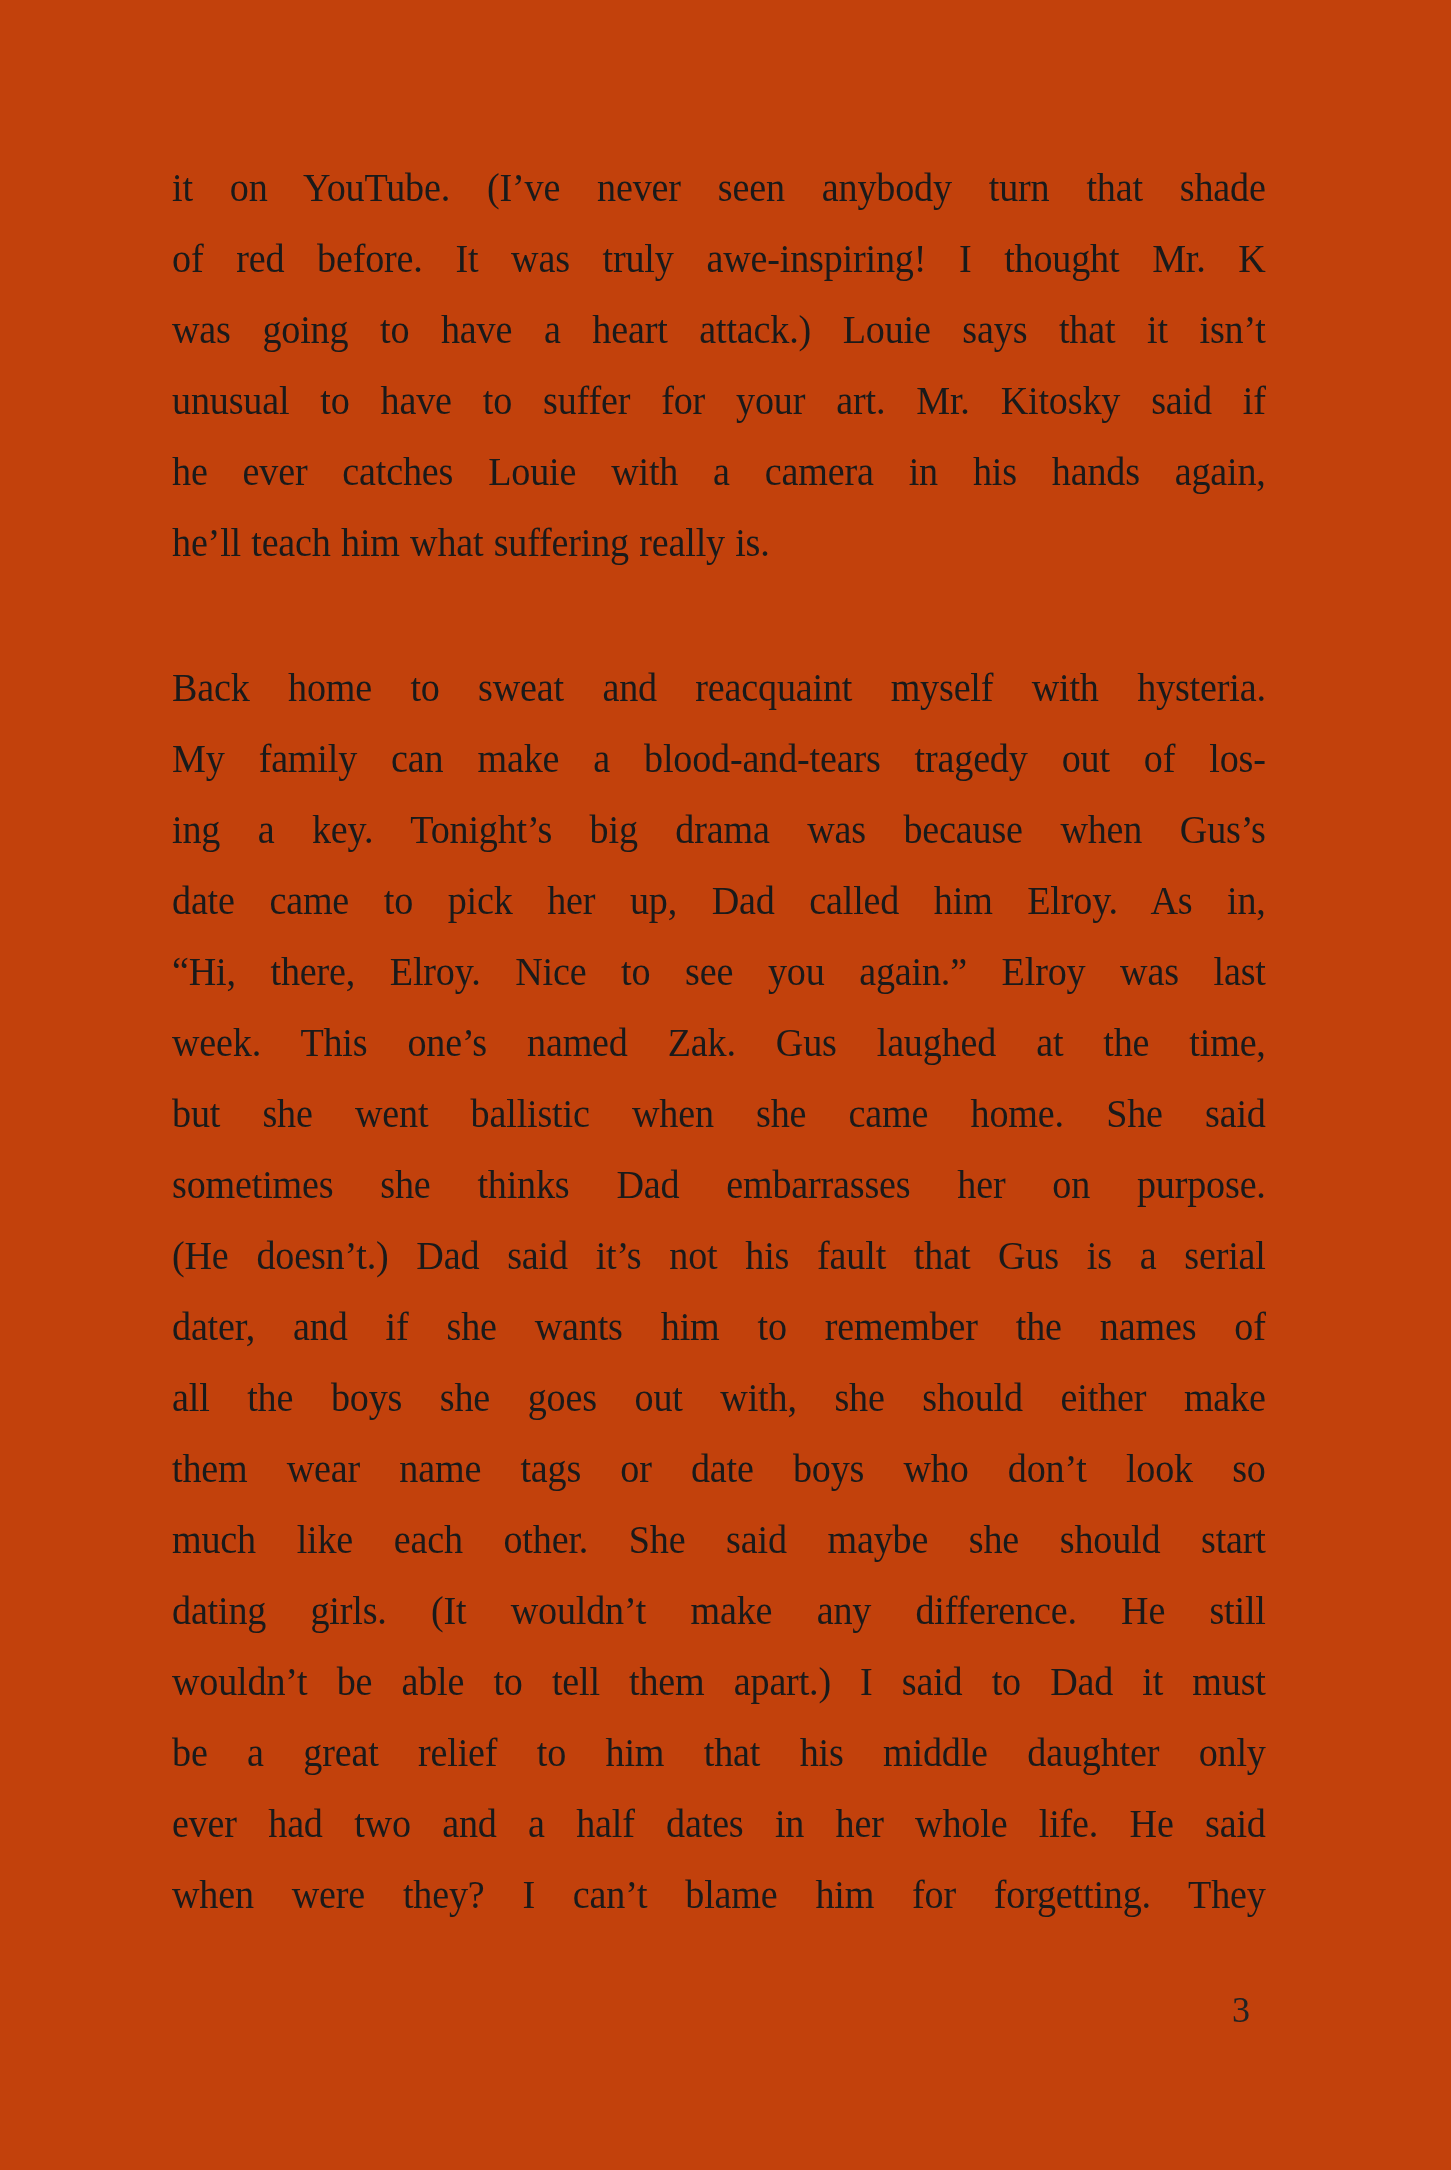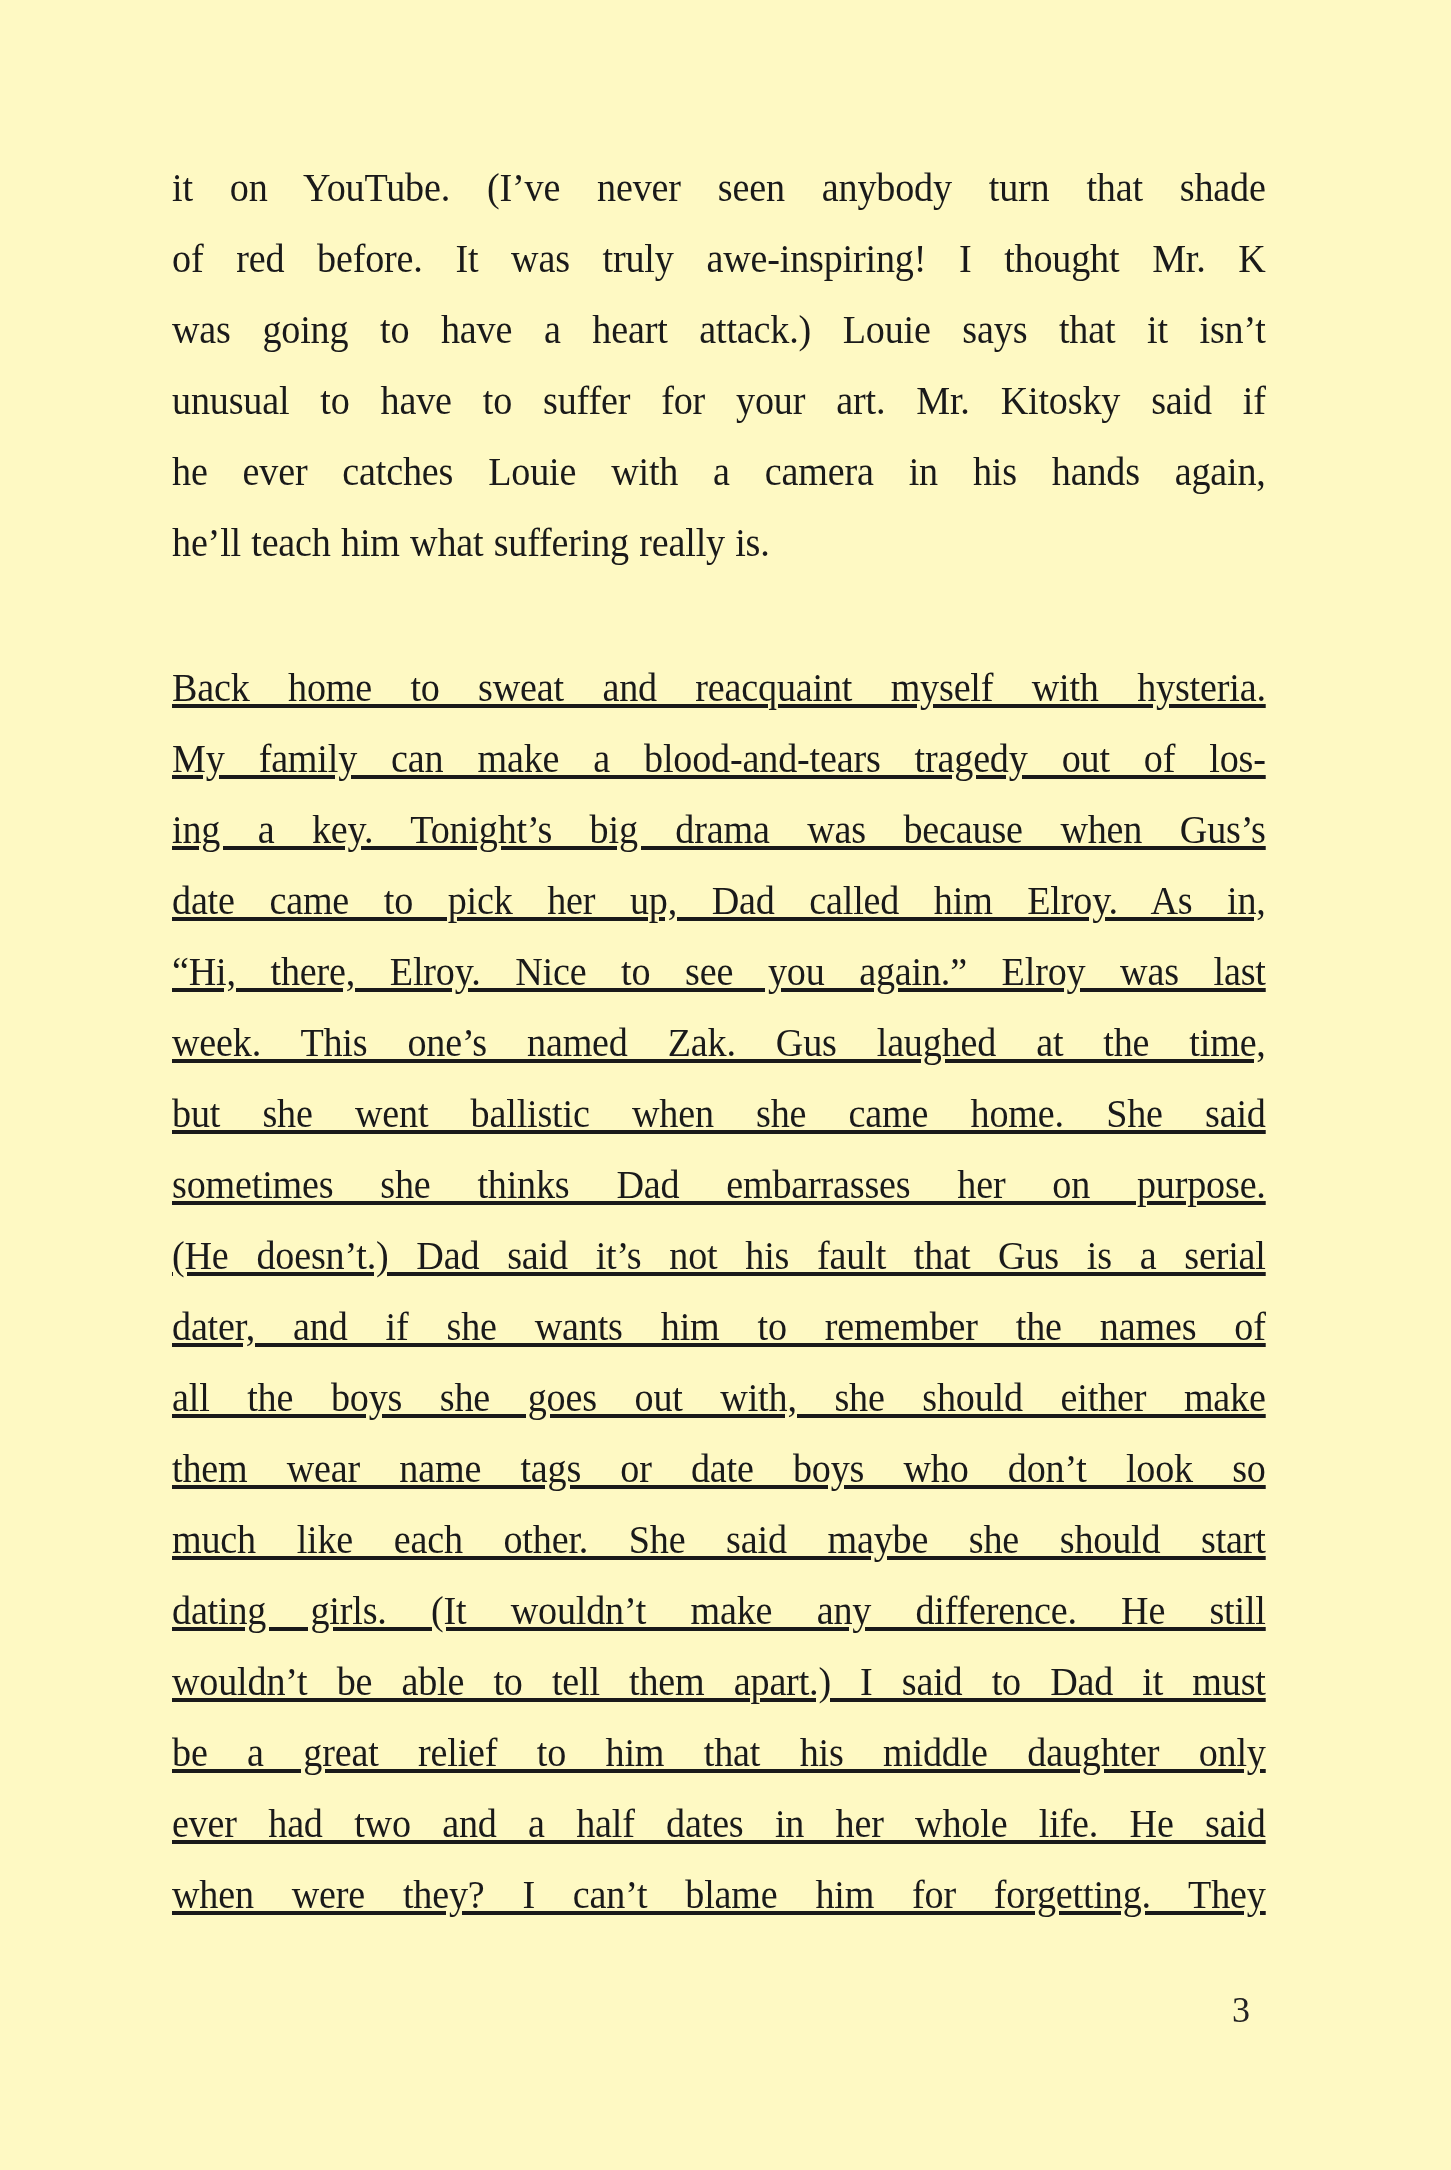--- a/index.html
+++ b/index.html
@@ -13,21 +13,21 @@
       position: relative;
       overflow: hidden;
       font-family: "Liberation Serif", "DejaVu Serif", serif;
       color: #1a1a1a;
     }
     .page {
       position: absolute;
       left: 0; top: 0;
       width: 1451px;
       height: 2170px;
-      background: #fef9c3;
+      background: #c2410c;
     }
     .text-block {
       position: absolute;
       left: 172px;
       width: 1094px;
     }
     .line {
       display: block;
       height: 71px;
       line-height: 71px;
@@ -38,21 +38,21 @@
       letter-spacing: -0.2px;
       word-spacing: 1px;
       transform: scaleX(0.93);
       transform-origin: left center;
       width: 107.5%;
     }
     .line.last {
       text-align-last: left;
     }
     #para-1 { top: 152px; }
-    #para-2 { top: 652px; text-decoration: underline; }
+    #para-2 { top: 652px; }
     .page-number {
       position: absolute;
       left: 1232px;
       top: 1990px;
       font-size: 36px;
       line-height: 40px;
       color: #222222;
     }
   </style>
 </head>

